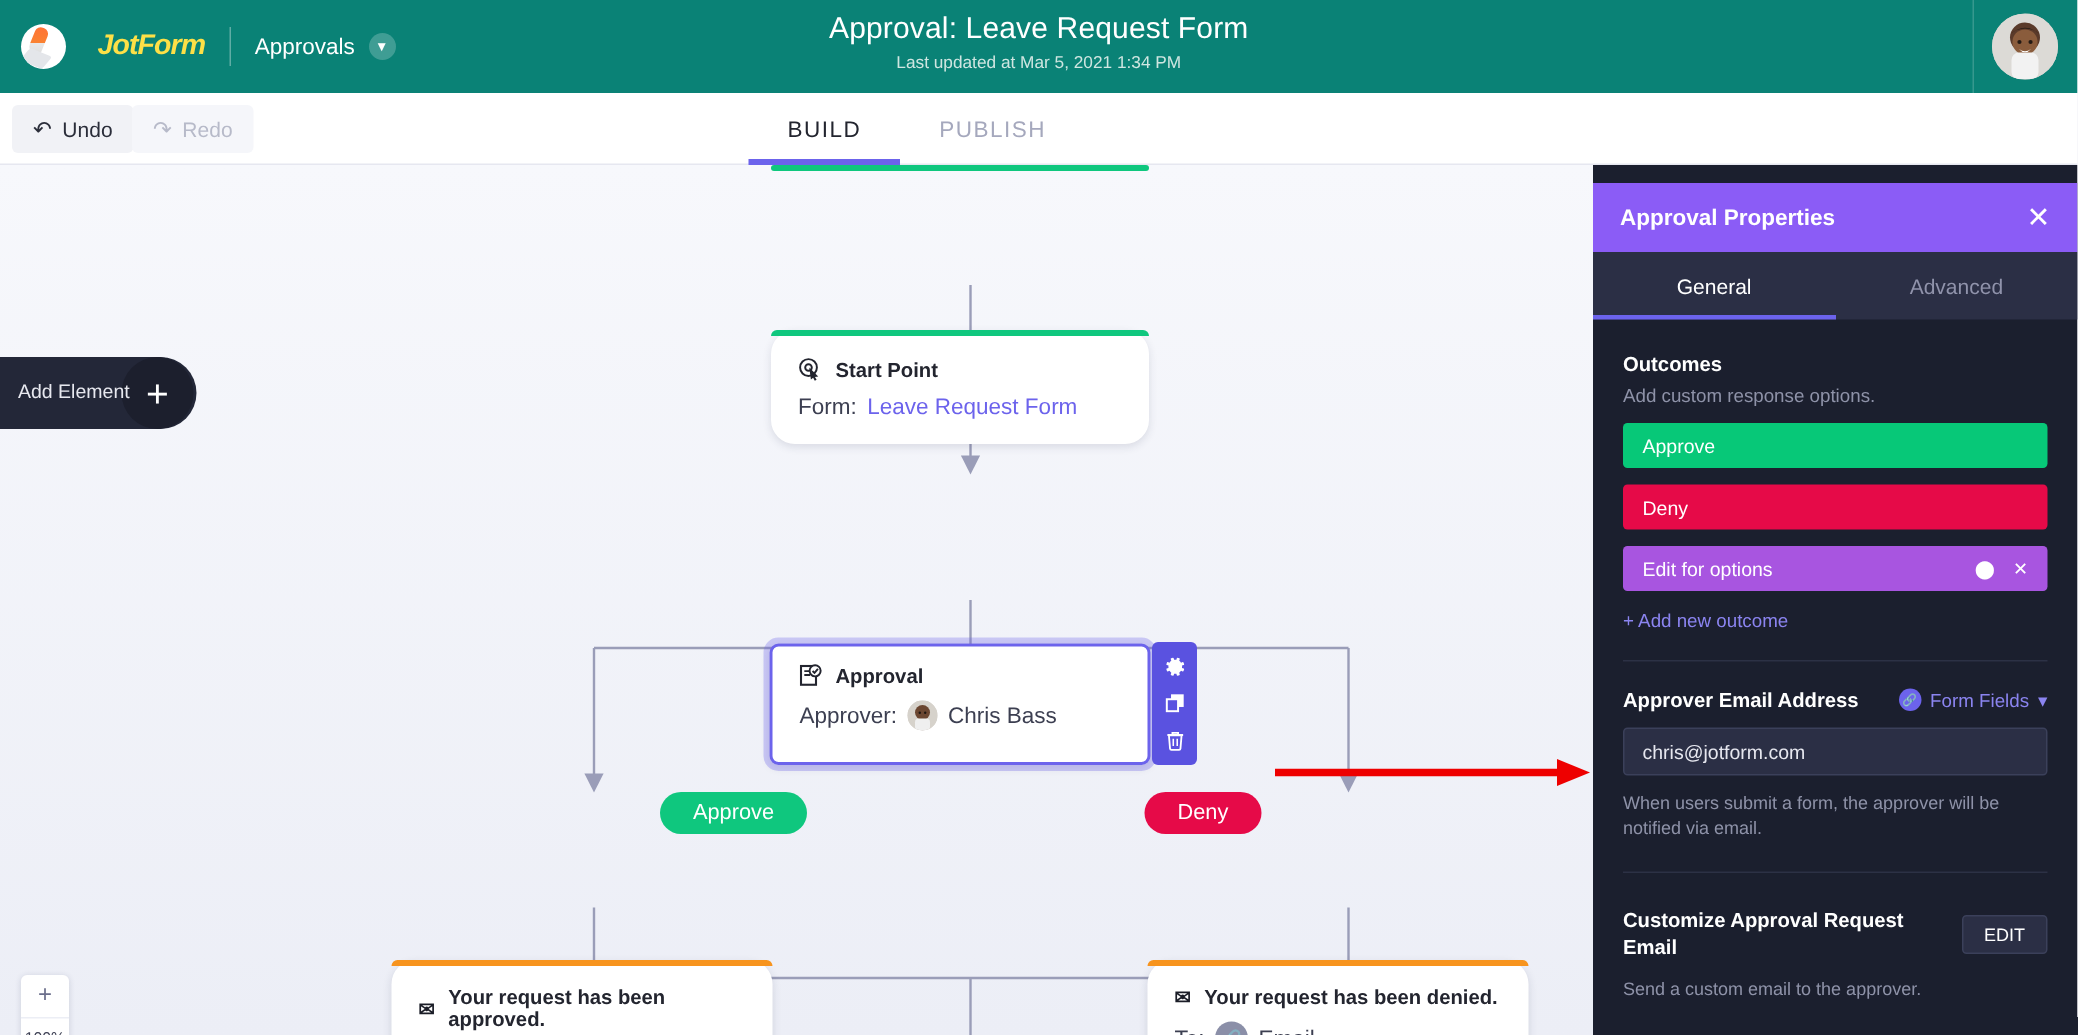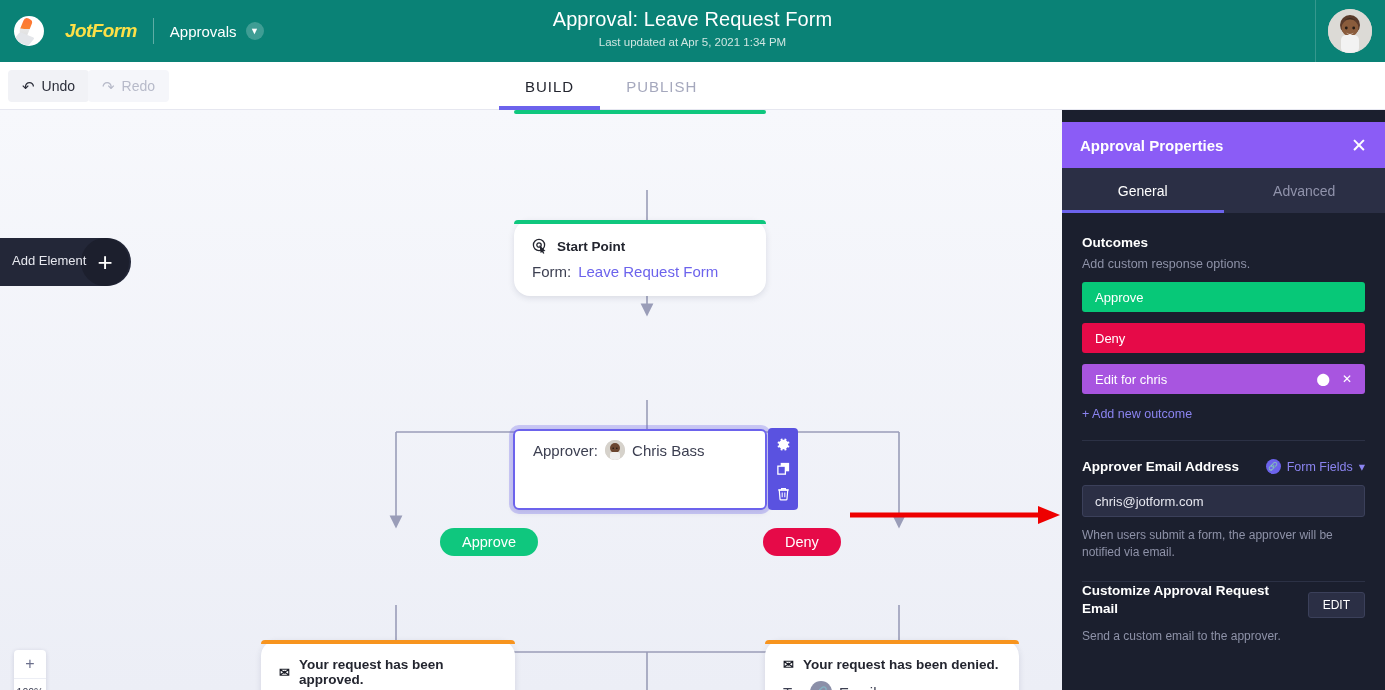--- a/index.html
+++ b/index.html
@@ -251,21 +251,21 @@
   }
   .text-input {
     margin-top: 11px; height: 32px; background: #2b2f45;
     border: 1px solid #3b405a; border-radius: 3px;
     display: flex; align-items: center; padding: 0 12px;
     font-size: 13px; color: #e6e7ef; cursor: text;
   }
   .field-hint { font-size: 12px; color: #8e92a8; margin-top: 10px; line-height: 1.45; }
 
   .cust-row {
-    margin-top: 0; display: flex; align-items: flex-end;
+    margin-top: 23px; display: flex; align-items: center;
     justify-content: space-between; 
   }
   .cust-title { font-size: 13.5px; font-weight: bold; color: #fff; line-height: 1.35; max-width: 200px; }
   .edit-btn {
     background: #2b2f45; border: 1px solid #3b405a; border-radius: 3px;
     height: 26px; padding: 0 14px; display: flex; align-items: center;
     font-size: 12px; color: #fff; cursor: pointer; flex: none;
   }
 </style>
 </head>
@@ -276,21 +276,21 @@
   <div class="topbar">
     <div class="brand">
       <div class="jf-logo-mark"></div>
       <span class="jf-wordmark">JotForm</span>
       <div class="brand-divider"></div>
       <span class="brand-section">Approvals</span>
       <span class="brand-caret">▼</span>
     </div>
     <div class="title-wrap">
       <div class="title-main">Approval: Leave Request Form</div>
-      <div class="title-sub">Last updated at Apr 5, 2021 1:34 PM</div>
+      <div class="title-sub">Last updated at Mar 5, 2021 1:34 PM</div>
     </div>
     <div class="topbar-rule"></div>
     <div class="avatar-top">
       <svg class="face" viewBox="0 0 44 44">
         <rect width="44" height="44" fill="#dcdad6"></rect>
         <circle cx="22" cy="16" r="10" fill="#5a3a2a"></circle>
         <circle cx="22" cy="19" r="8.4" fill="#8a5c3c"></circle>
         <rect x="13" y="26" width="18" height="18" rx="5" fill="#f2f2f2"></rect>
         <path d="M12 14 q10 -9 20 0 q-4 -4 -10 -4 q-6 0 -10 4z" fill="#241a14"></path>
         <circle cx="18.3" cy="19" r="1.4" fill="#241a14"></circle>
@@ -350,20 +350,30 @@
         </svg>
         <span>Start Point</span>
       </div>
       <div class="node-row2">
         <span>Form:</span>
         <span class="link-blue">Leave Request Form</span>
       </div>
     </div>
 
     <div class="node" id="approval-node">
+      <div class="node-row1">
+        <svg width="15" height="16" viewBox="0 0 15 16">
+          <rect x="1" y="2" width="10" height="12.5" fill="none" stroke="#23252f" stroke-width="1.4"></rect>
+          <line x1="3.2" y1="5.4" x2="8.6" y2="5.4" stroke="#23252f" stroke-width="1.2"></line>
+          <line x1="3.2" y1="8" x2="7" y2="8" stroke="#23252f" stroke-width="1.2"></line>
+          <circle cx="10.4" cy="5.2" r="3.7" fill="#fff" stroke="#23252f" stroke-width="1.3"></circle>
+          <path d="M8.7 5.3 L10 6.6 L12.3 3.9" fill="none" stroke="#23252f" stroke-width="1.3"></path>
+        </svg>
+        <span>Approval</span>
+      </div>
       <div class="node-row2">
         <span>Approver:</span>
         <span class="approver-pic">
           <svg class="face" viewBox="0 0 20 20">
             <rect width="20" height="20" fill="#d6d2cb"></rect>
             <circle cx="10" cy="8" r="5" fill="#6b4630"></circle>
             <rect x="5" y="12" width="10" height="8" rx="2.5" fill="#efefef"></rect>
             <circle cx="8.2" cy="8.2" r=".8" fill="#1d1510"></circle>
             <circle cx="11.8" cy="8.2" r=".8" fill="#1d1510"></circle>
           </svg>
@@ -458,21 +468,21 @@
       <div class="sec-title">Outcomes</div>
       <div class="sec-sub">Add custom response options.</div>
 
       <div class="outcome approve">
         <span class="oc-label">Approve</span>
       </div>
       <div class="outcome deny">
         <span class="oc-label">Deny</span>
       </div>
       <div class="outcome edit">
-        <span class="oc-label">Edit for chris</span>
+        <span class="oc-label">Edit for options</span>
         <span class="oc-ico">⬤</span>
         <span class="oc-ico">✕</span>
       </div>
       <div class="add-outcome">+ Add new outcome</div>
 
       <div class="divider-line"></div>
 
       <div class="field-head">
         <span class="field-label">Approver Email Address</span>
         <span class="form-fields-btn">

